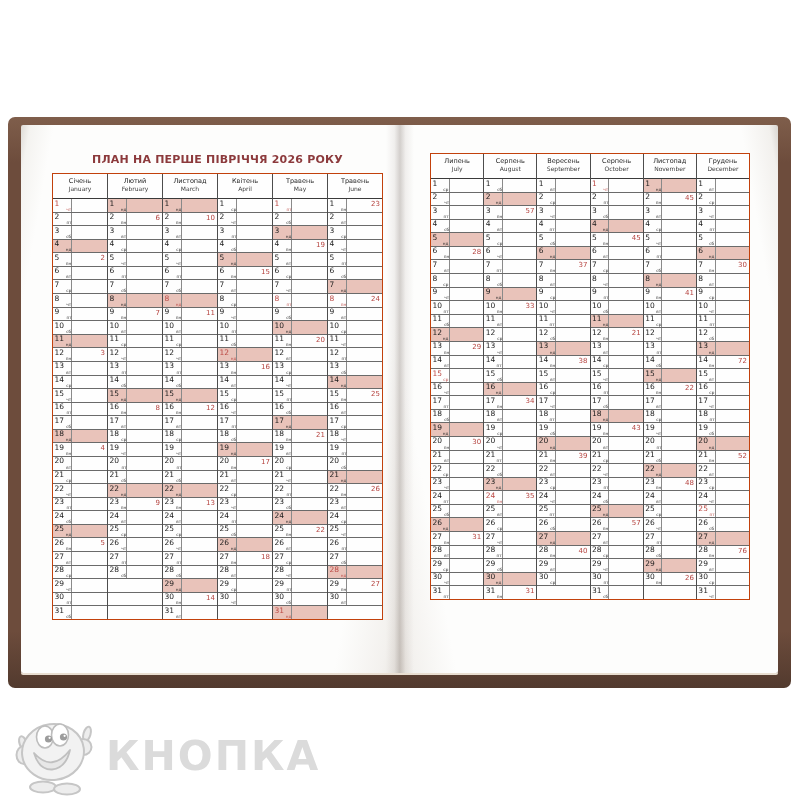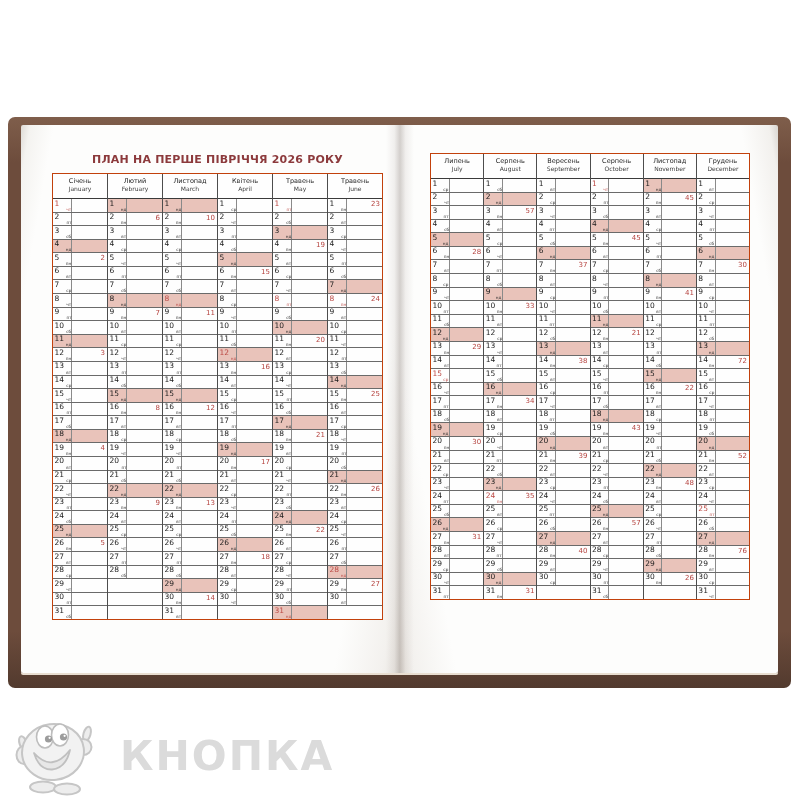--- a/index.html
+++ b/index.html
@@ -71,21 +71,21 @@
   .note{flex:1;position:relative;}
   .wk{
     position:absolute;right:2px;top:1px;
     font-size:7px;line-height:8px;color:var(--week-red,#b5433f);
   }
   
   .logo{position:absolute;left:12px;top:716px;display:flex;align-items:center;}
   .mascot{flex:none;}
   .logo-text{
     font-size:41px;font-weight:bold;letter-spacing:2px;
-    color:var(--logo-gray,#dbdbdb);line-height:80px;margin-left:22px;
+    color:var(--logo-gray,#dbdbdb);line-height:80px;margin-left:8px;
   }
 </style>
 </head>
 <body>
 
 <div class="book">
   <div class="spread">
     <div class="page left"></div>
     <div class="page right"></div>
     <div class="gutter"></div>

